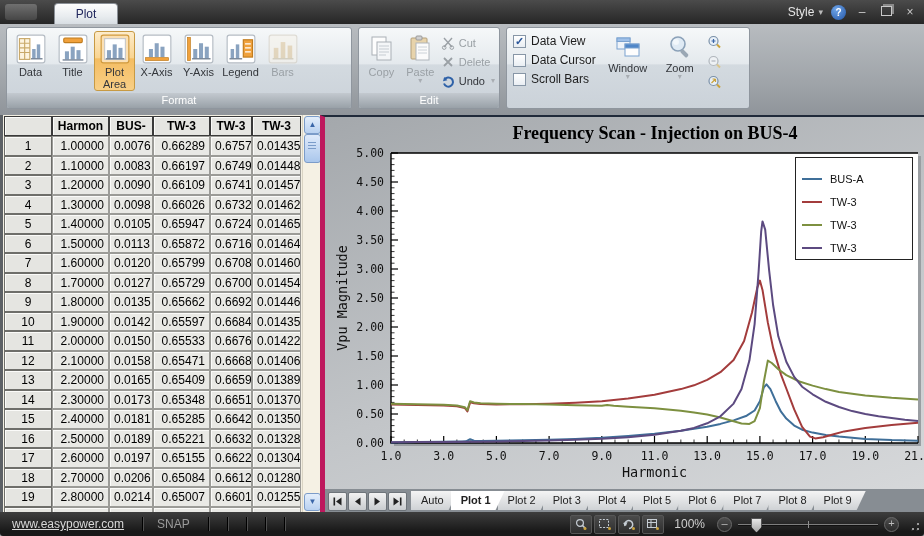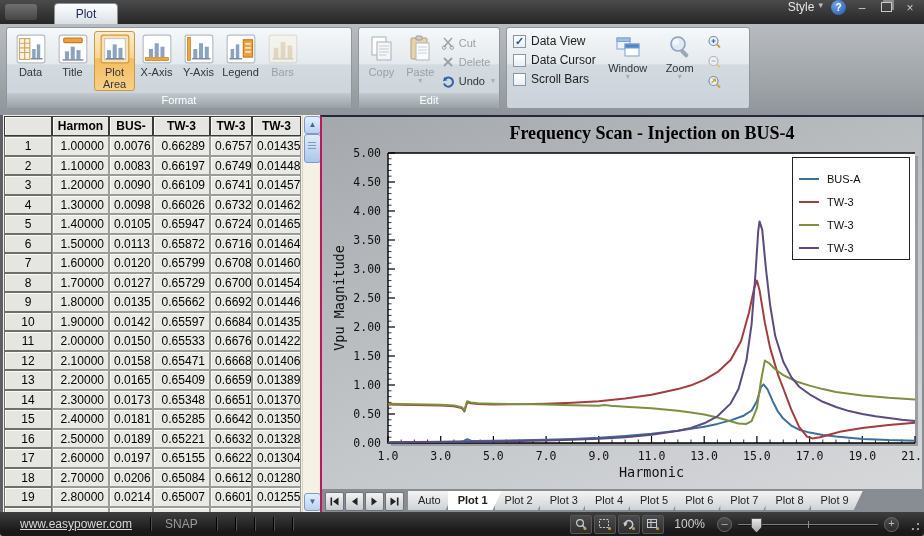--- a/index.html
+++ b/index.html
@@ -2,21 +2,21 @@
 <html><head>
 <meta charset="utf-8">
 <style>
   html,body{margin:0;padding:0;background:#6b6b6b;font-family:"Liberation Sans",sans-serif;}
   .window{position:relative;width:924px;height:536px;background:#a2a7ab;overflow:hidden;outline:1px solid #1c1c1c;}
   
   .titlebar{position:absolute;left:0;top:0;width:100%;height:24px;background:linear-gradient(#4b4b4b,#262626);}
   .win-chip{position:absolute;left:5px;top:4px;width:32px;height:16px;background:linear-gradient(#707070,#464646);border-radius:3px;}
   .ribbon-tab{position:absolute;left:54px;top:3px;width:62px;height:21px;background:linear-gradient(#fdfdfd,#e8ecef 60%,#d6dce1);border:1px solid #8b9097;border-bottom:none;border-radius:4px 4px 0 0;
     color:#20265c;font-size:12px;text-align:center;line-height:21px;cursor:default;}
-  .tb-right{position:absolute;right:6px;top:0;height:24px;display:flex;gap:8px;}
+  .tb-right{position:absolute;right:6px;top:0;height:24px;display:flex;align-items:center;gap:8px;}
   .style-label{color:#e6e6e6;font-size:12px;}
   .chev{color:#bbb;font-size:9px;margin-left:-4px;}
   .help-icon{width:15px;height:15px;border-radius:50%;background:radial-gradient(circle at 35% 30%,#6ea4e8,#2457a8);color:#fff;
     font-size:10px;font-weight:bold;text-align:center;line-height:15px;}
   .winbtn{color:#c9c9c9;font-size:12px;width:16px;text-align:center;line-height:16px;}
   .restore-glyph{display:inline-block;width:9px;height:8px;border:1px solid #c9c9c9;box-shadow:2px -2px 0 -0px #8a8a8a;}
   
   .ribbon{position:absolute;left:0;top:24px;width:100%;height:91px;background:linear-gradient(#b8bcc0,#9da2a7 70%,#8f949a);}
   .groups{display:flex;gap:6px;padding:3px 0 0 6px;}
   .rgroup{position:relative;height:82px;background:linear-gradient(#f6f8f9,#e4e9ed 45%,#d3dae0 46%,#cbd2d9);border:1px solid #8f969e;border-radius:3px;box-sizing:border-box;}
@@ -56,41 +56,41 @@
   .tbl .hd{height:20px;font-weight:bold;text-align:center;border:1px solid #3a3a3a;background:#e5e5e1;line-height:19px;padding:0 1px;}
   .tbl .rowhd{text-align:center;border:1px solid #6e6e6a;background:#e5e5e1;}
   .tbl .num{text-align:right;font-family:"Liberation Sans",sans-serif;}
   .vscroll{position:absolute;right:0;top:0;width:17px;height:397px;background:#f5f1e4;border-left:1px solid #d9d4c4;}
   .sbtn{position:absolute;left:1px;width:15px;height:16px;border:1px solid #7b9cc9;border-radius:3px;
     background:linear-gradient(#e3eefb,#b9d1f0);color:#3a66a8;font-size:8px;text-align:center;line-height:15px;}
   .sthumb{position:absolute;left:1px;top:19px;width:15px;height:27px;border:1px solid #7b9cc9;border-radius:3px;
     background:linear-gradient(#dfeafa,#aac7ec);}
   .sthumb:after{content:"";position:absolute;left:3px;top:10px;width:8px;height:1px;background:#7b9cc9;box-shadow:0 3px 0 #7b9cc9,0 -3px 0 #7b9cc9;}
   
-  .chart-panel{position:relative;width:604px;height:397px;border-left:2px solid #be185d;border-top:2px solid #202a3a;box-sizing:border-box;background:#888e94;}
+  .chart-panel{position:relative;width:604px;height:397px;border-left:5px solid #be185d;border-top:2px solid #202a3a;box-sizing:border-box;background:#888e94;}
   .chart-area{position:relative;width:600px;height:372px;background:linear-gradient(160deg,#a4a8ac 0%,#c2c5c8 55%,#d6d8da 100%);}
   .chart-title{position:absolute;left:60px;top:6px;width:540px;text-align:center;font-family:"Liberation Serif",serif;
     font-weight:bold;font-size:18px;color:#000;}
   .legend{position:absolute;left:470px;top:40px;width:118px;background:#fff;border:1px solid #222;padding:5px 6px 4px 6px;box-sizing:border-box;}
   .leg-entry{display:flex;align-items:center;gap:8px;height:15px;margin-top:8px;}
   .leg-line{width:20px;height:2px;}
   .leg-label{font-size:11px;color:#111;}
   
   .tabbar{position:relative;width:100%;height:23px;background:#878d93;display:flex;align-items:flex-start;padding-top:2px;box-sizing:border-box;}
   .navbtns{display:flex;gap:1px;margin:1px 4px 0 3px;}
   .navbtn{width:17px;height:17px;border:1px solid #6e747a;border-radius:2px;background:linear-gradient(#f2f2f2,#c9cccf);
     display:flex;align-items:center;justify-content:center;}
   .ptab{position:relative;height:19px;padding:0 14px 0 10px;margin-right:-7px;font-size:11px;color:#222;line-height:19px;
     background:linear-gradient(#f4f4f4,#cfd2d5);clip-path:polygon(0 0,100% 0,calc(100% - 9px) 100%,0 100%);
     filter:drop-shadow(0 0 0.5px #5a5f64);}
   .ptab.selected{background:#fff;font-weight:bold;z-index:5;}
   
   .statusbar{position:absolute;left:0;bottom:0;width:100%;height:24px;background:linear-gradient(#3e3e3e,#191919 80%);
     display:flex;align-items:center;color:#cfcfcf;font-size:12px;border-radius:0 0 3px 3px;}
-  .sb-link{color:#d8d8d8;text-decoration:underline;margin-left:20px;text-align:right;}
+  .sb-link{color:#d8d8d8;text-decoration:underline;margin-left:12px;text-align:right;}
   .sb-snap{color:#9a9a9a;margin-left:14px;}
   .sb-sep{width:1px;height:14px;background:#000;box-shadow:1px 0 0 #4e4e4e;margin-left:18px;}
   .sb-spacer{flex:1;}
   .sb-icons{display:flex;gap:2px;margin-right:10px;}
   .sb-ibtn{width:20px;height:17px;border:1px solid #565656;border-radius:2px;background:linear-gradient(#4b4b4b,#2e2e2e);
     display:flex;align-items:center;justify-content:center;}
   .sb-zoom{color:#cfcfcf;margin-right:12px;text-align:center;}
   .zslider{display:flex;align-items:center;gap:6px;margin-right:8px;}
   .zcirc{width:13px;height:13px;border-radius:50%;border:1px solid #6a6a6a;background:linear-gradient(#4e4e4e,#2a2a2a);
     color:#bdbdbd;font-size:11px;line-height:11px;text-align:center;}

